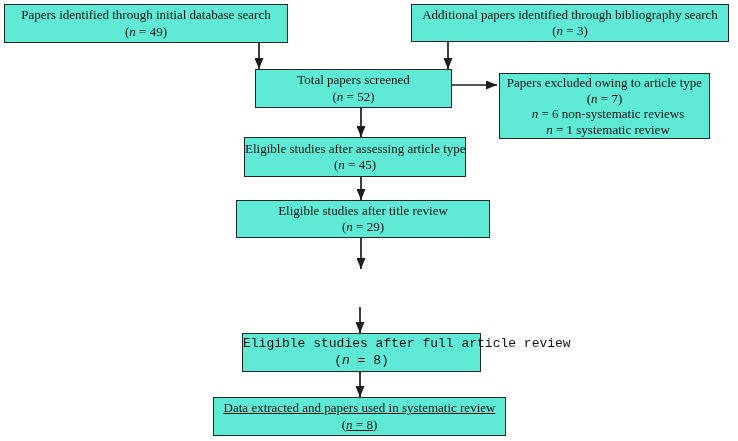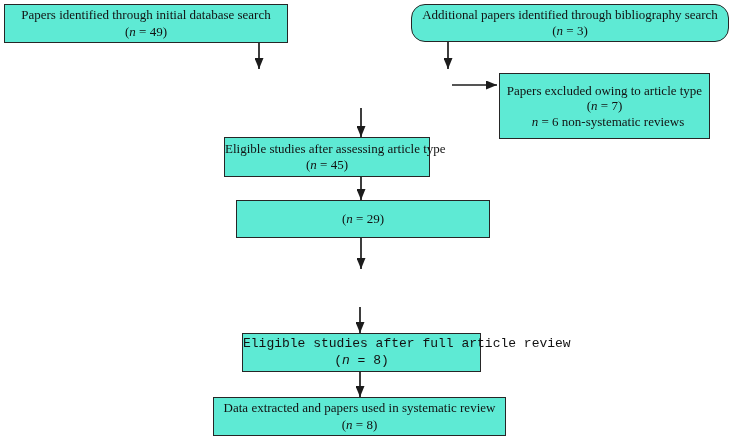--- a/index.html
+++ b/index.html
@@ -41,28 +41,28 @@
   }
   .box .detail {
     text-align: center;
     padding-left: 7px;
   }
   .box i {
     font-style: italic;
   }
   
   .b-db        { left: 4px;   top: 4px;   width: 284px; height: 39px; }
-  .b-biblio    { left: 411px; top: 4px;   width: 318px; height: 38px; border-radius: 14px; }
+  .b-biblio    { left: 411px; top: 4px;   width: 318px; height: 38px; }
   .b-screened  { left: 255px; top: 69px;  width: 197px; height: 39px; }
   .b-excluded  { left: 499px; top: 52px;  width: 211px; height: 66px; line-height: 15.5px; margin-top: 21px; }
-  .b-arttype   { left: 224px; top: 137px; width: 206px; height: 40px; }
+  .b-arttype   { left: 244px; top: 137px; width: 222px; height: 40px; }
   .b-title     { left: 236px; top: 200px; width: 254px; height: 38px; }
   .b-abstract  { left: 251px; top: 269px; width: 218px; height: 38px; }
   .b-fullart   { left: 242px; top: 333px; width: 239px; height: 39px; font-family: Liberation Mono, monospace; }
-  .b-extracted { left: 213px; top: 397px; width: 293px; height: 39px; }
+  .b-extracted { left: 213px; top: 397px; width: 293px; height: 39px; text-decoration: underline; }
 </style>
 </head>
 <body>
 
 <div class="stage">
 
   <svg class="arrow-layer" width="738" height="441" viewBox="0 0 738 441">
     <defs>
       <marker id="ah" markerUnits="userSpaceOnUse" markerWidth="11" markerHeight="9" viewBox="0 0 11 9" refX="11" refY="4.5" orient="auto">
         <path d="M0,0 L11,4.5 L0,9 Z" fill="#1c1c1c"></path>
@@ -81,33 +81,39 @@
   <div class="box b-db">
     <div class="line">Papers identified through initial database search</div>
     <div class="line mathtext">(<i>n</i> = 49)</div>
   </div>
 
   <div class="box b-biblio">
     <div class="line">Additional papers identified through bibliography search</div>
     <div class="line mathtext">(<i>n</i> = 3)</div>
   </div>
 
+  <div class="box b-screened">
+    <div class="line">Total papers screened</div>
+    <div class="line mathtext">(<i>n</i> = 52)</div>
+  </div>
 
   <div class="box b-excluded">
     <div class="line">Papers excluded owing to article type</div>
     <div class="line mathtext">(<i>n</i> = 7)</div>
     <div class="line detail mathtext"><i>n</i> = 6 non-systematic reviews</div>
+    <div class="line detail mathtext"><i>n</i> = 1 systematic review</div>
   </div>
 
   <div class="box b-arttype">
     <div class="line">Eligible studies after assessing article type</div>
     <div class="line mathtext">(<i>n</i> = 45)</div>
   </div>
 
   <div class="box b-title">
+    <div class="line">Eligible studies after title review</div>
     <div class="line mathtext">(<i>n</i> = 29)</div>
   </div>
 
 
   <div class="box b-fullart">
     <div class="line">Eligible studies after full article review</div>
     <div class="line mathtext">(<i>n</i> = 8)</div>
   </div>
 
   <div class="box b-extracted">

